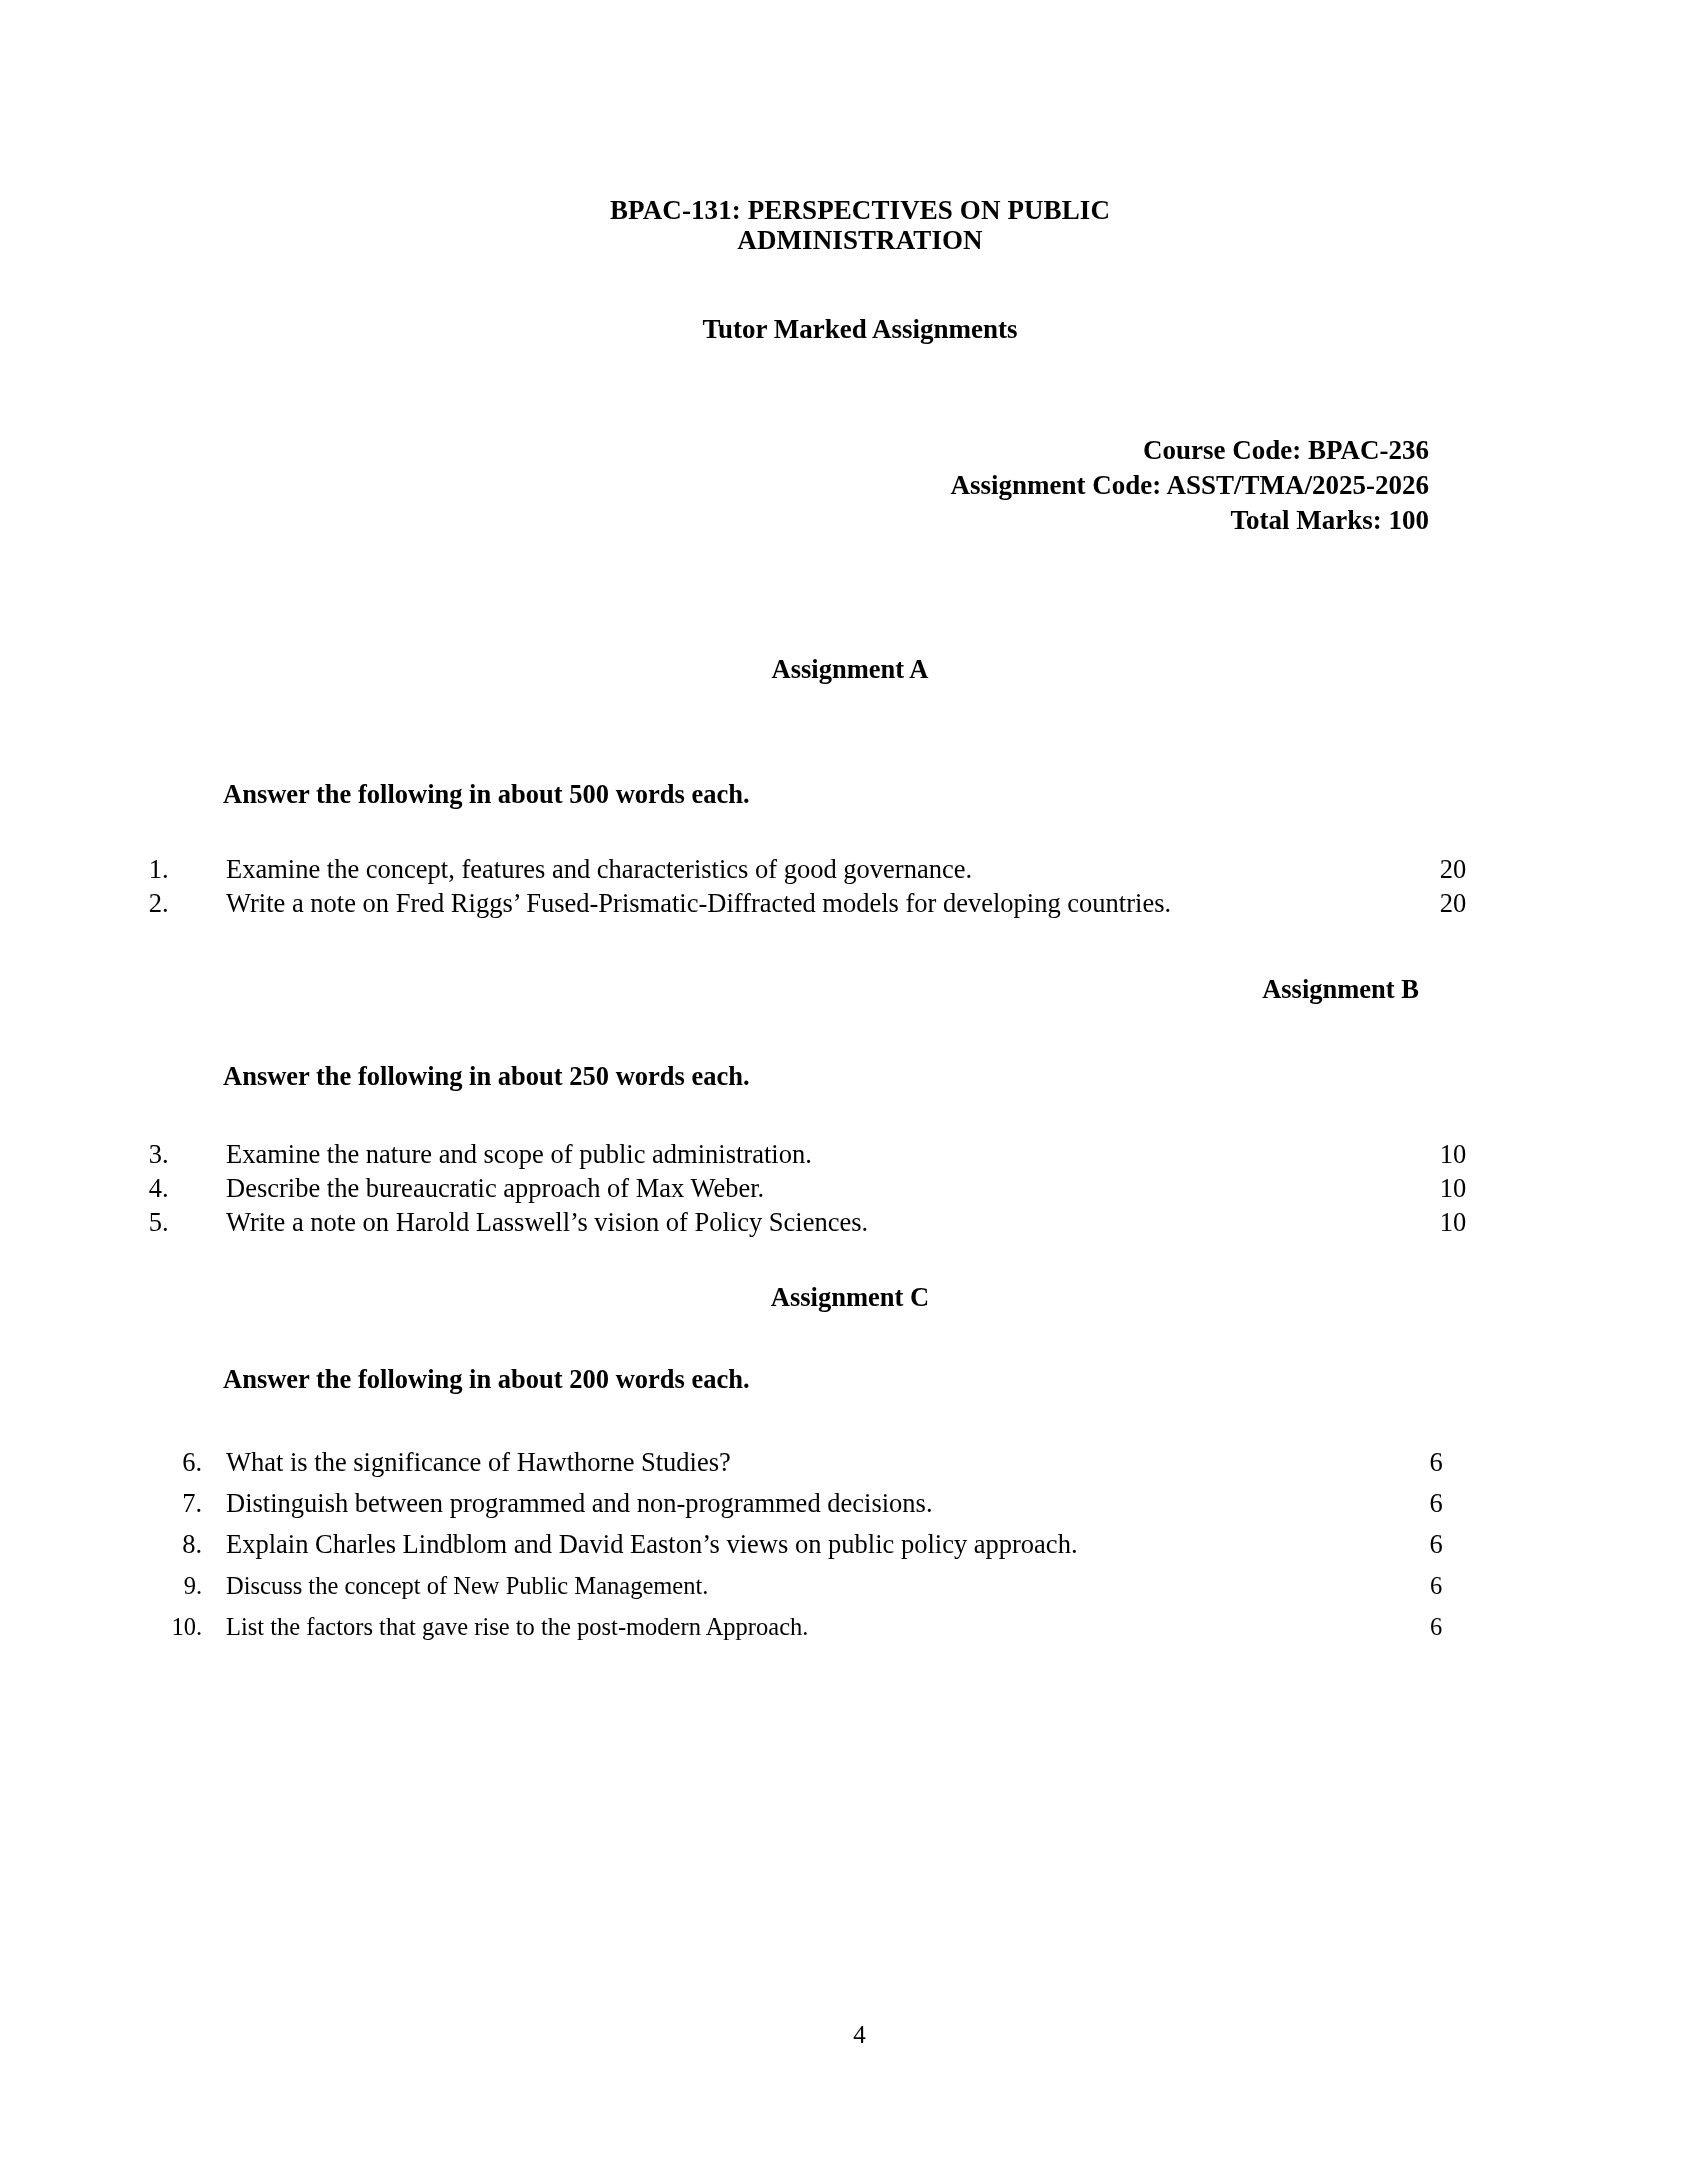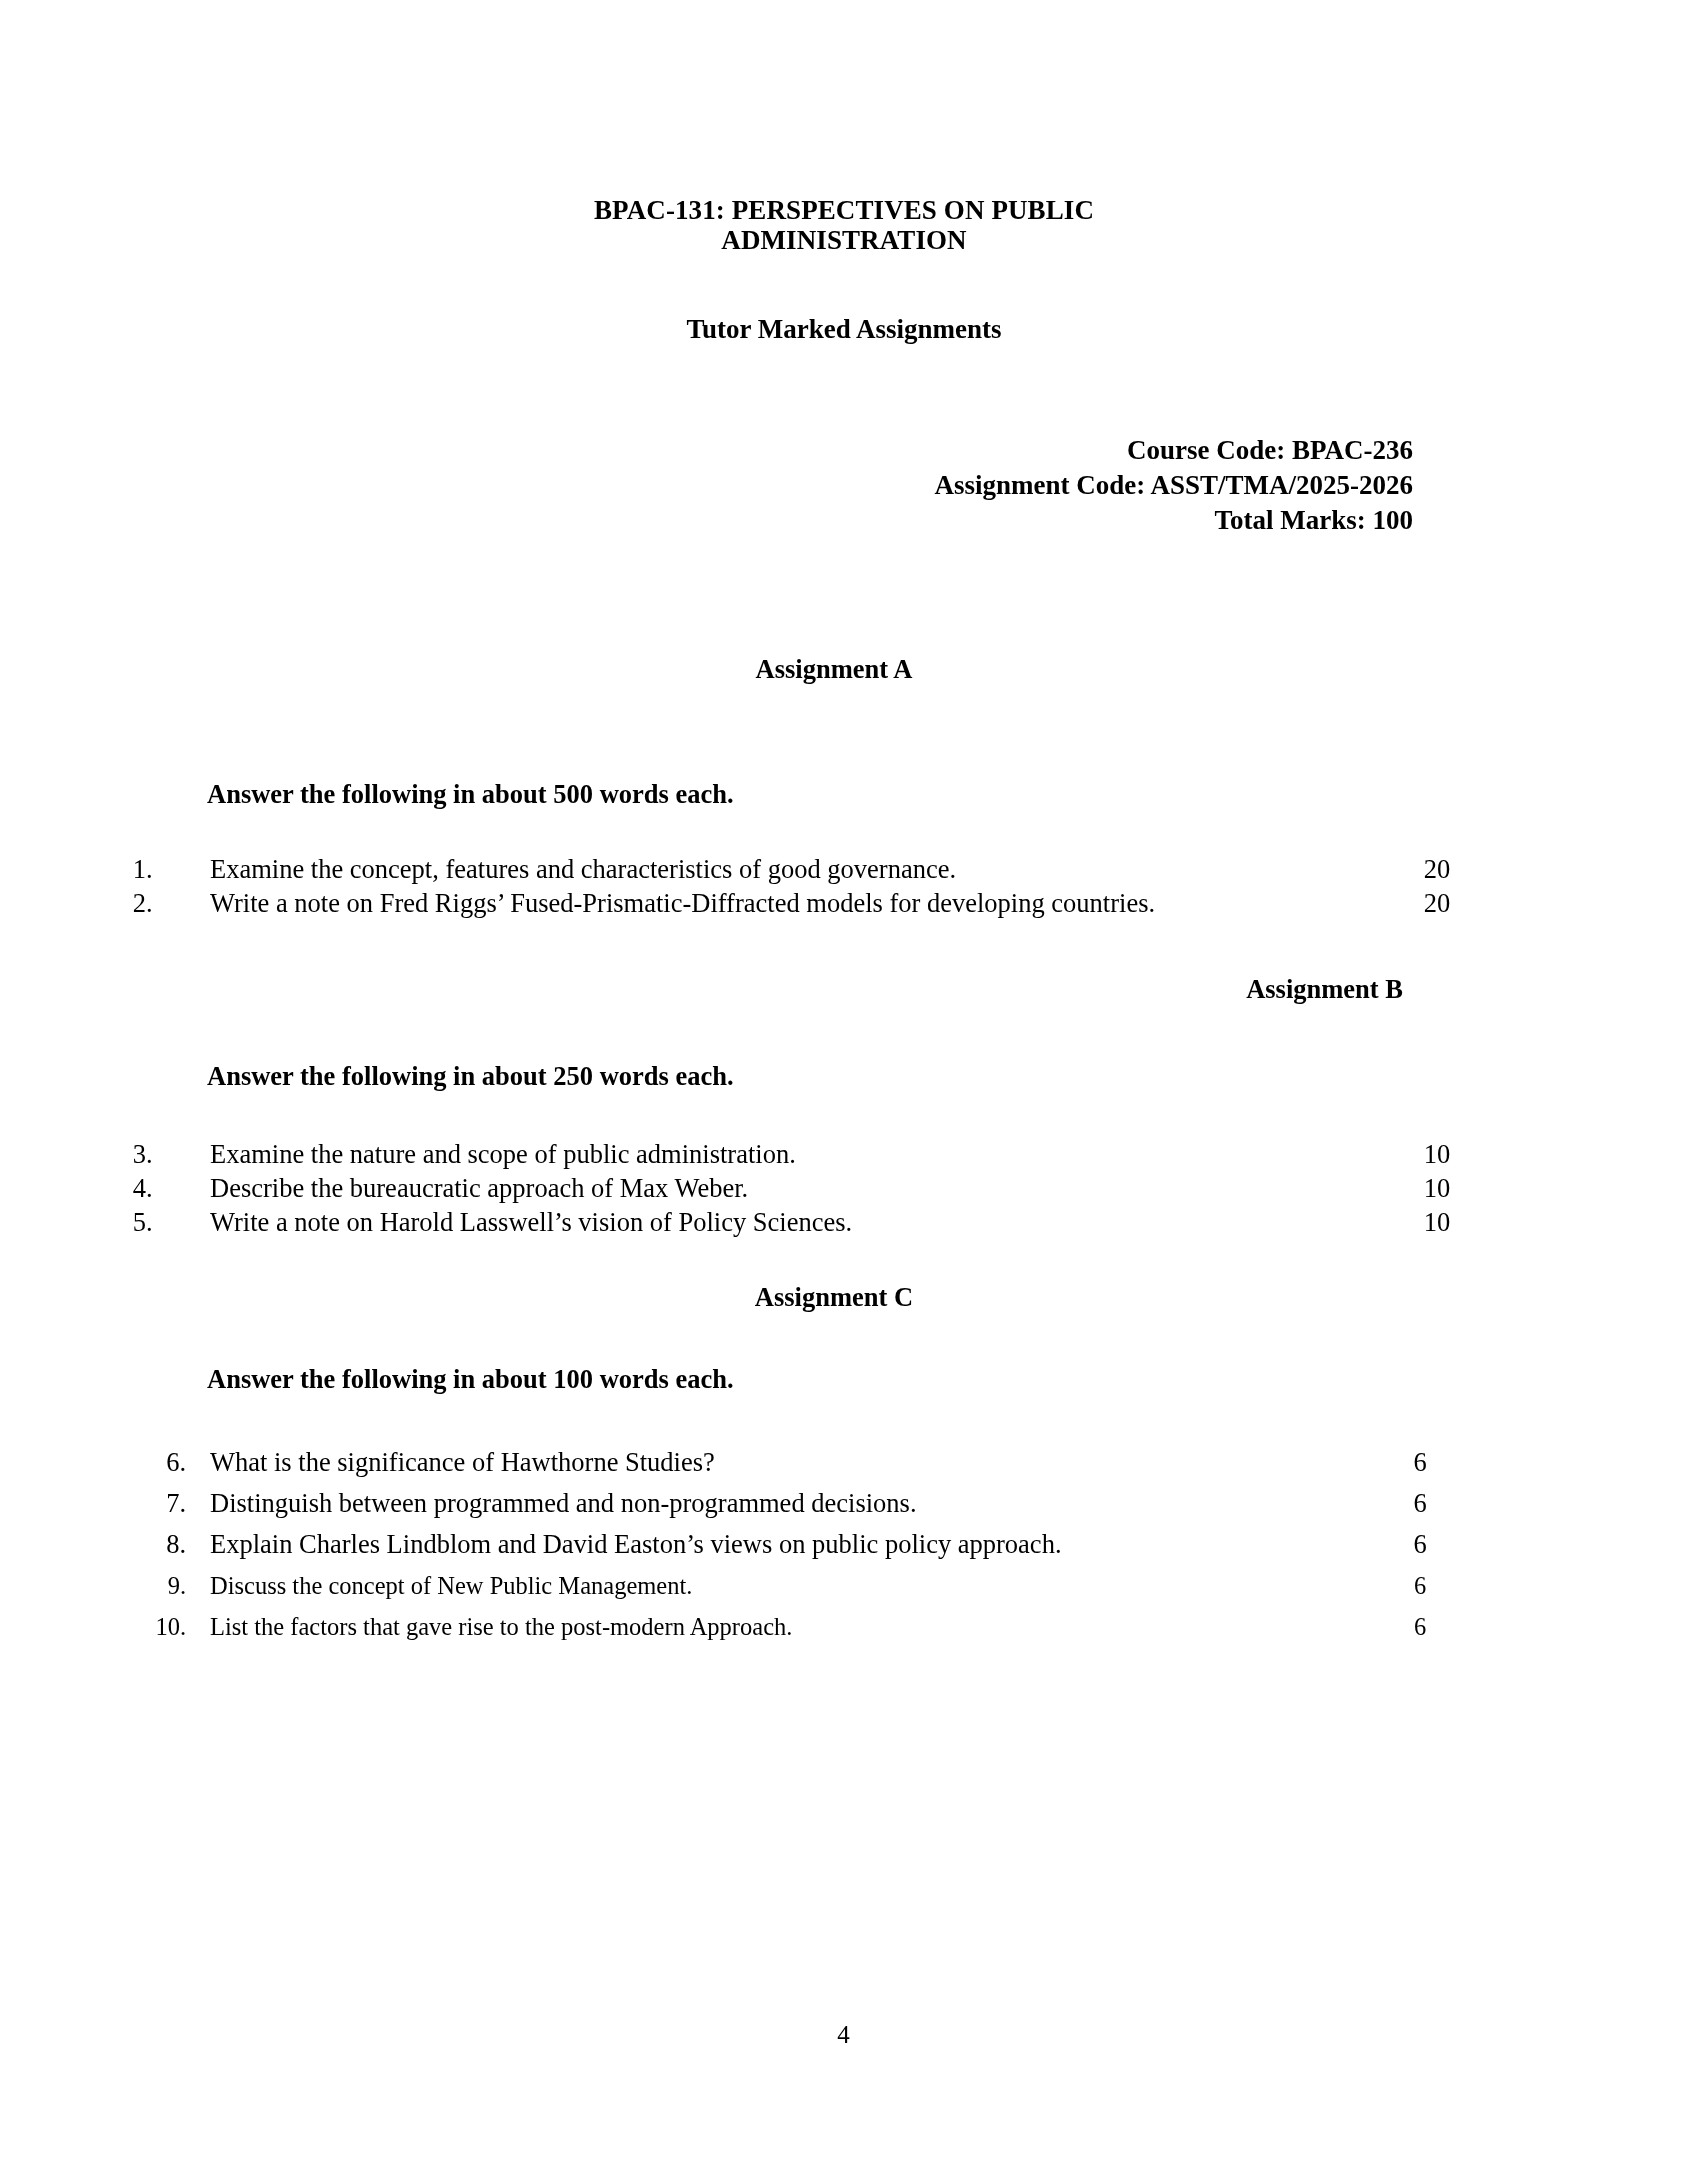--- a/index.html
+++ b/index.html
@@ -13,21 +13,21 @@
   }
   .page {
     position: relative;
     width: 1687px;
     height: 2183px;
     background: #ffffff;
     overflow: hidden;
   }
   .content {
     position: absolute;
-    left: 0;
+    left: 16px;
     top: 0;
     width: 1334px;
     height: 2183px;
     padding-left: 16px;
   }
 
   
   .title-block {
     position: absolute;
     left: 275px;
@@ -192,21 +192,21 @@
         <span class="qmarks">10</span>
       </div>
       <div class="qrow">
         <span class="qnum">5.</span>
         <span class="qtext">Write a note on Harold Lasswell’s vision of Policy Sciences.</span>
         <span class="qmarks">10</span>
       </div>
     </div>
 
     <div class="section-heading" id="assignment-c-heading">Assignment C</div>
-    <div class="instruction" id="instruction-c">Answer the following in about 100 words each.</div>
+    <div class="instruction" id="instruction-c">Answer the following in about 200 words each.</div>
     <div class="qlist" id="qlist-c">
       <div class="qrow">
         <span class="qnum">6.</span>
         <span class="qtext">What is the significance of Hawthorne Studies?</span>
         <span class="qmarks">6</span>
       </div>
       <div class="qrow">
         <span class="qnum">7.</span>
         <span class="qtext">Distinguish between programmed and non-programmed decisions.</span>
         <span class="qmarks">6</span>

